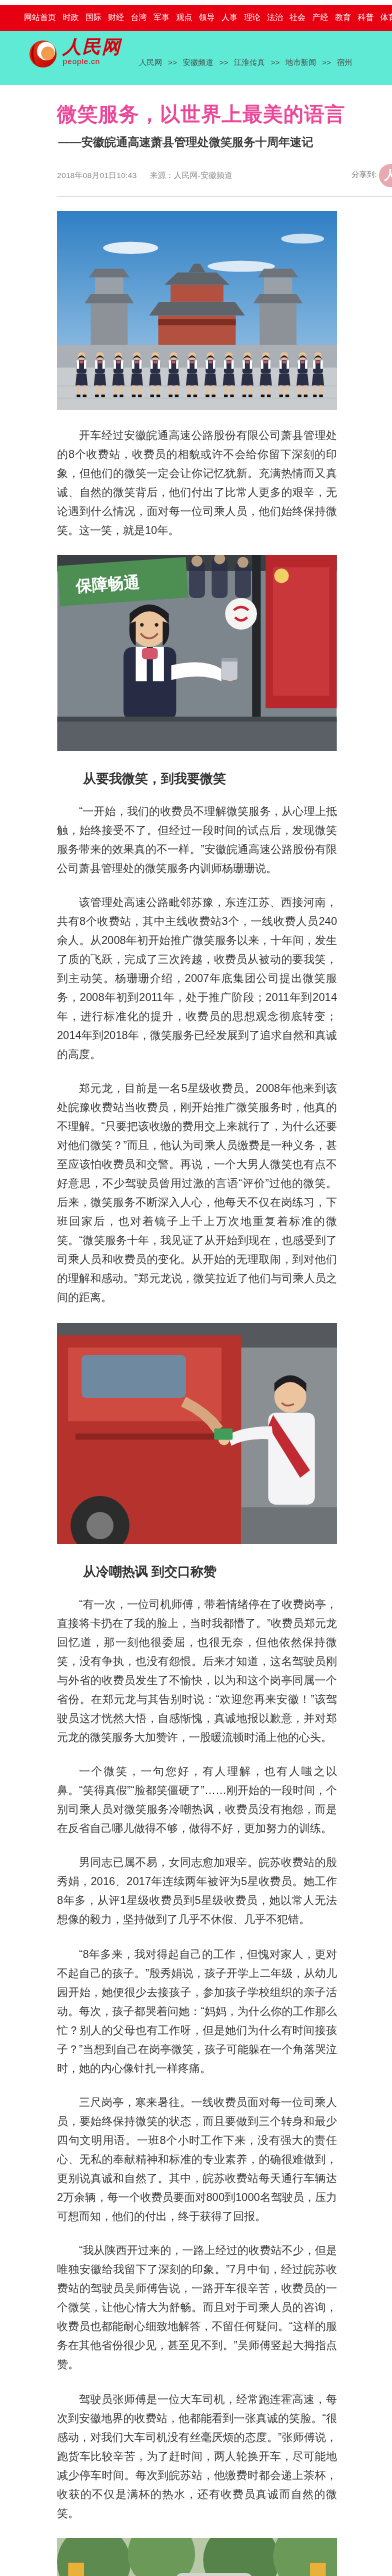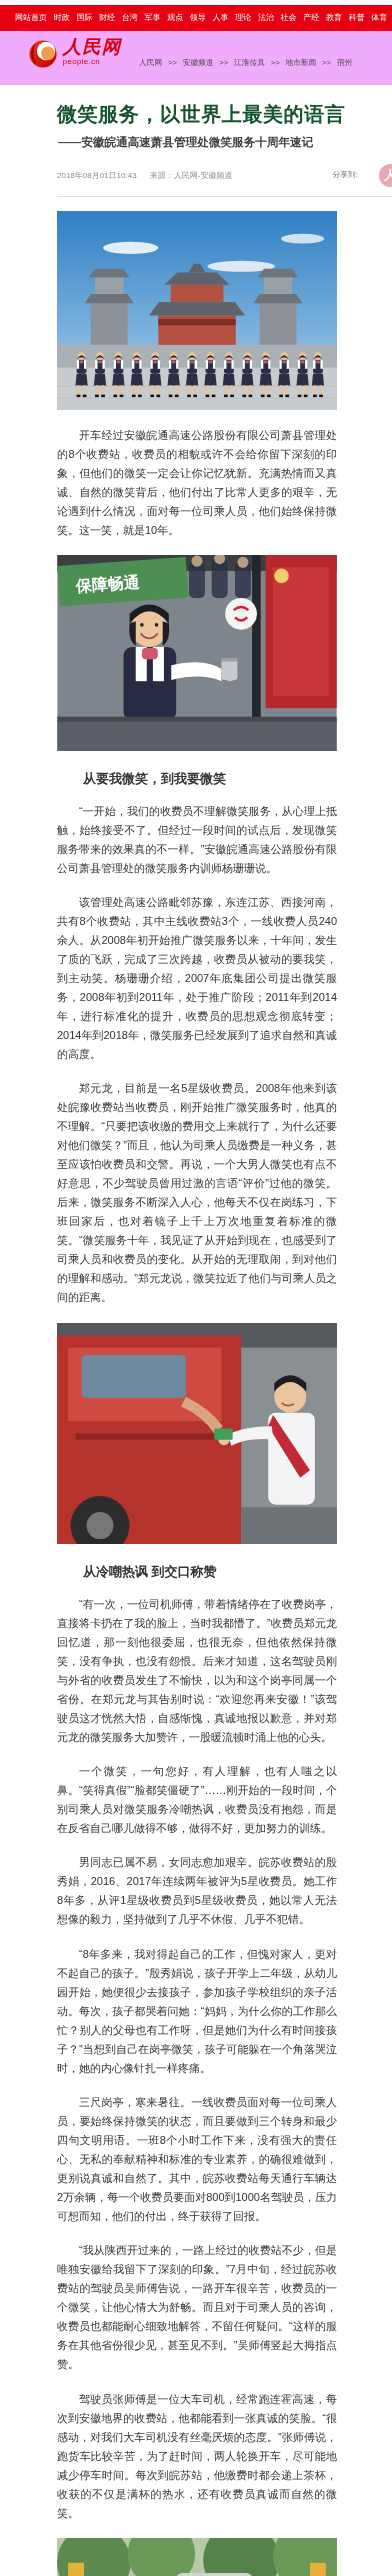--- a/index.html
+++ b/index.html
@@ -1,43 +1,43 @@
 <!DOCTYPE html>
 <html style="font-size:9.8px"><head>
 <meta charset="utf-8">
 <style>
   html,body{margin:0;padding:0;background:#ffffff;}
   body{width:392px;font-family:"Liberation Sans","DejaVu Sans",sans-serif;color:#333;overflow-x:hidden;}
 
   
   .topbar-spacer{height:4.9px;background:#fff;}
-  .topnav{background:#e60012;height:26px;display:flex;align-items:center;padding-left:15px;white-space:nowrap;overflow:hidden;}
+  .topnav{background:#e60012;height:26px;display:flex;align-items:center;padding-left:24px;white-space:nowrap;overflow:hidden;}
   .topnav .nav-item{color:#ffffff;font-size:8px;margin-right:6.7px;text-decoration:none;cursor:pointer;flex:0 0 auto;}
 
   
-  .site-header{position:relative;height:54px;background:#f0abfc;}
+  .site-header{position:relative;height:54px;background:#5eead4;}
   .logo{position:absolute;left:27px;top:7.4px;display:flex;align-items:flex-start;cursor:pointer;}
   .logo svg{display:block;}
   .logo-text{margin-left:3.7px;line-height:1;}
   .logo-cn{font-size:18.4px;font-weight:bold;font-style:italic;color:#d7000f;letter-spacing:1.2px;font-family:"Liberation Serif","DejaVu Serif",serif;}
   .logo-en{font-size:8px;font-weight:normal;color:#d7000f;margin-top:1.2px;letter-spacing:0.3px;}
   .breadcrumb{position:absolute;left:139px;top:27px;font-size:7.7px;color:#4c4c4c;}
   .breadcrumb a{color:#4c4c4c;text-decoration:none;cursor:pointer;}
   .breadcrumb .sep{color:#4c4c4c;margin:0 3.7px;}
 
   
   .article-head{margin:16px 0 0 57px;width:335px;}
-  .article-title{font-size:20px;font-weight:bold;color:#14532d;margin:0 0 8.6px 0;letter-spacing:0.6px;line-height:1.3;}
+  .article-title{font-size:20px;font-weight:bold;color:#ec4899;margin:0 0 8.6px 0;letter-spacing:0.6px;line-height:1.3;}
   .article-subtitle{font-size:11.6px;font-weight:bold;color:#3f3f3f;margin:0 0 13.5px 1.2px;}
   .meta-row{display:flex;align-items:center;justify-content:space-between;height:23px;}
   .meta-left{font-size:8px;color:#8d8d8d;text-align:center;}
   .meta-left .date{margin-right:11px;}
   .meta-left .src-link{color:#8d8d8d;text-decoration:none;cursor:pointer;}
   .meta-share{display:flex;align-items:center;}
-  .share-label{font-size:7.7px;color:#777;margin-right:21px;}
+  .share-label{font-size:7.7px;color:#777;margin-right:2px;}
   .share-circle{width:23px;height:23px;border-radius:50%;background:#e9a9b2;color:#fff;display:flex;align-items:center;justify-content:center;font-size:12.3px;font-weight:bold;cursor:pointer;margin-right:-9.8px;}
   .head-rule{border:none;border-top:0.6px solid #e0e0e0;margin:8.6px 0 0 0;width:335px;}
 
   
   .article-body{margin:0 0 0 57px;width:280px;}
   .article-body p.para{font-size:11px;line-height:19px;text-indent:2em;text-align:justify;margin:15.3px 0;color:#333;}
   .article-body h3.sec{font-size:13px;line-height:14.7px;font-weight:bold;text-indent:2em;margin:21px 0 4.9px 0;color:#333;}
   figure.photo{margin:14.7px 0;width:280px;}
   figure.photo svg{display:block;}
 </style>

